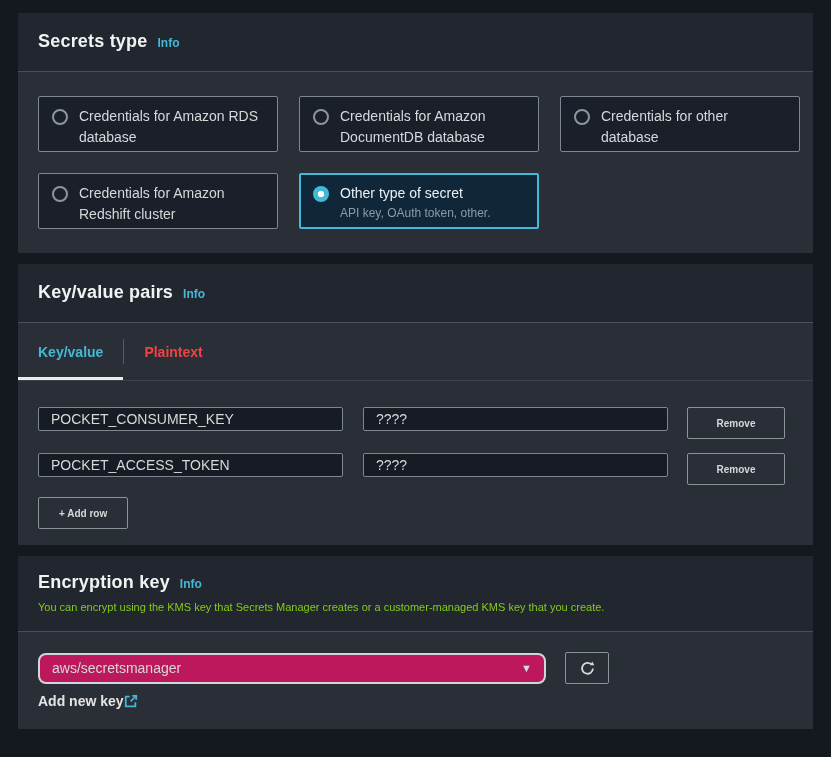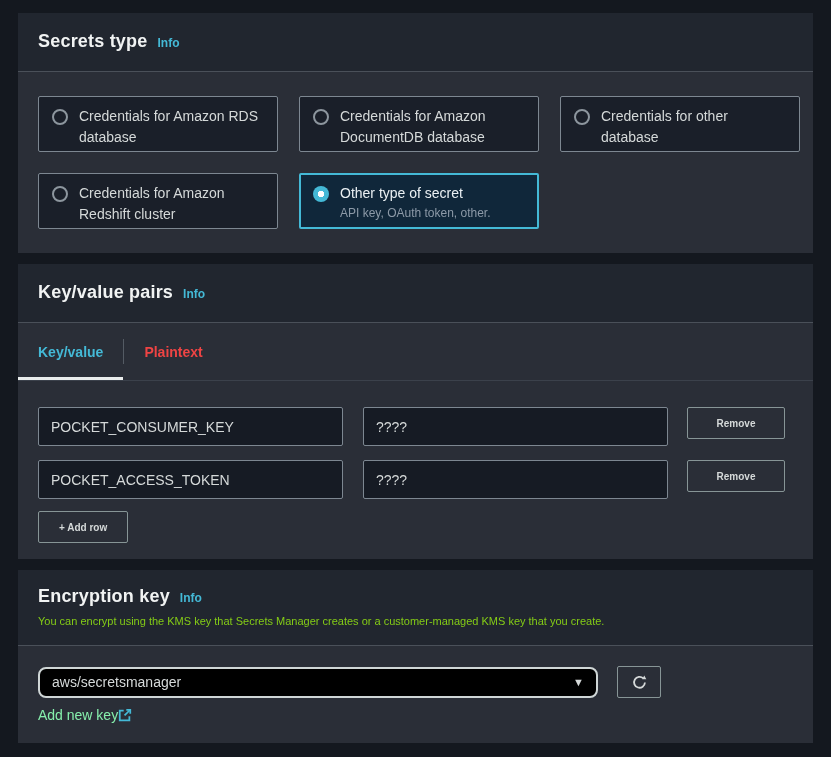--- a/index.html
+++ b/index.html
@@ -121,21 +121,21 @@
     background: #545b64;
     margin: 16px 0;
   }
 
   
   .kv-content { padding: 26px 20px 16px 20px; }
   .kv-row { display: flex; margin-bottom: 14px; }
   .kv-row:nth-of-type(2) { margin-bottom: 12px; }
   .text-input {
     width: 305px;
-    height: 39px;
+    height: 24px;
     background: #161b24;
     border: 1px solid #7d8791;
     border-radius: 2px;
     color: #d5d9d9;
     font-size: 14px;
     font-family: "Liberation Sans", sans-serif;
     padding: 0 12px;
     outline: none;
   }
   .kv-row .text-input + .text-input { margin-left: 20px; }
@@ -152,23 +152,23 @@
     cursor: pointer;
   }
   .remove-btn { margin-left: 19px; width: 98px; padding: 0; }
   .addrow-btn { margin-top: 0; }
 
   
   .enc-header { padding: 16px 20px; }
   .enc-body { padding: 20px; }
   .select-row { display: flex; align-items: center; }
   .select {
-    width: 560px;
+    width: 508px;
     height: 31px;
-    background: #000000;
+    background: #be185d;
     border: 2px solid #cfd6d6;
     border-radius: 8px;
     display: flex;
     align-items: center;
     justify-content: space-between;
     padding: 0 12px;
     color: #d5d9d9;
     font-size: 14px;
     cursor: pointer;
   }
@@ -184,27 +184,28 @@
     align-items: center;
     justify-content: center;
     cursor: pointer;
   }
   .link-row {
     margin-top: 9px;
     display: flex;
     align-items: center;
   }
   .ext-link {
-    color: #86efac;
+    color: #e5e5e5;
     font-size: 14px;
     text-decoration: none;
     cursor: pointer;
     display: flex;
     align-items: center;
     gap: 0;
+    font-weight: bold;
   }
 </style>
 </head>
 <body>
 
 <div class="page">
 
   <section class="card">
     <div class="card-header">
       <div class="title-row">

